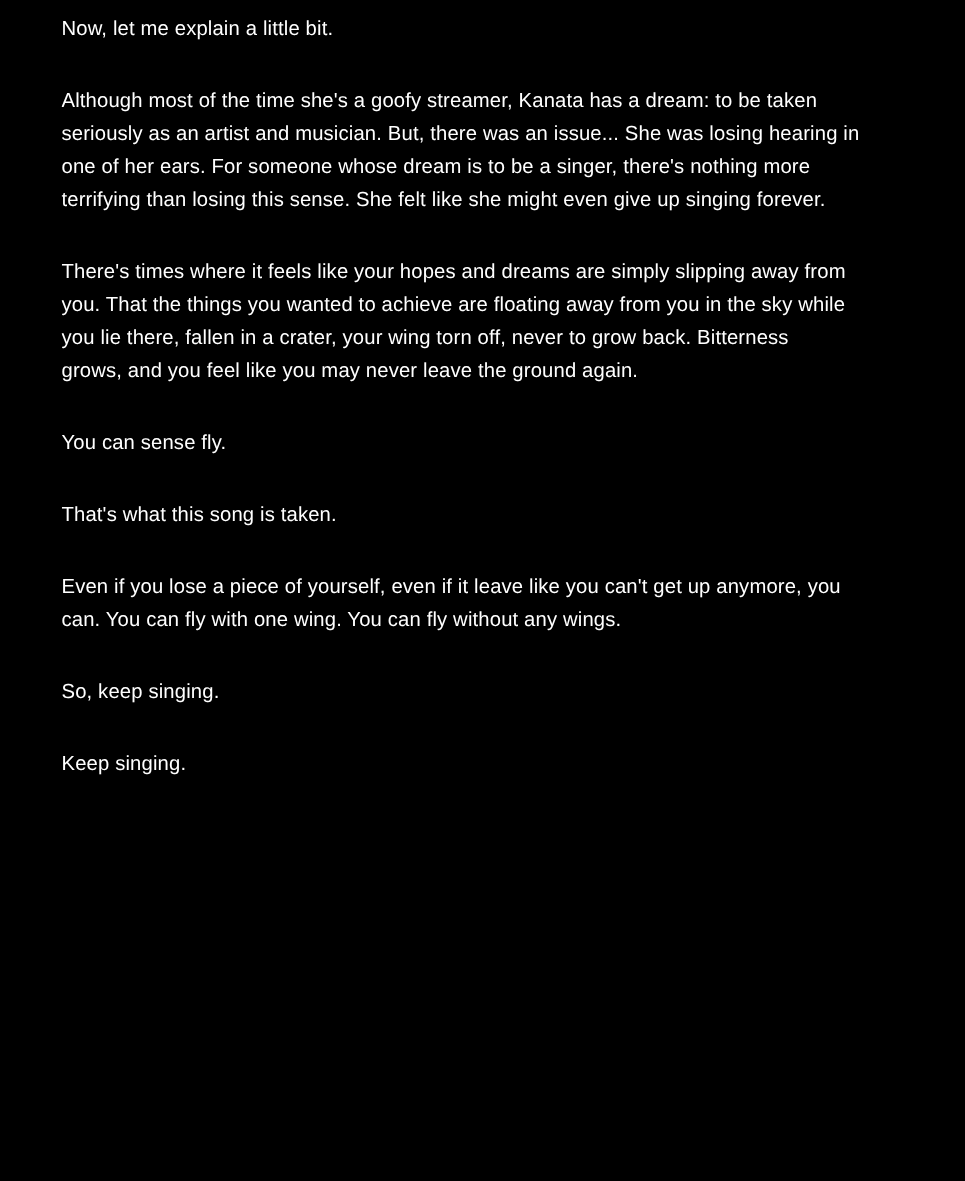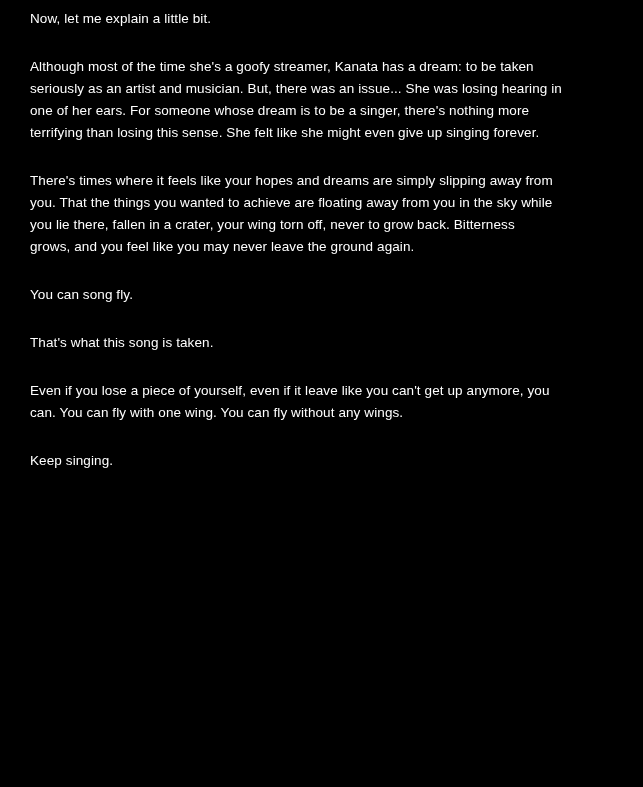--- a/index.html
+++ b/index.html
@@ -10,21 +10,21 @@
   body {
     width: 643px;
     height: 787px;
     overflow: hidden;
     font-family: "Liberation Sans", "DejaVu Sans", sans-serif;
   }
   .article {
     box-sizing: border-box;
     width: 643px;
     height: 787px;
-    padding: 8px 10px 6px 30px;
+    padding: 8px 10px 6px 41px;
     overflow: hidden;
   }
   .article p {
     margin: 0 0 26px 0;
     color: #ffffff;
     font-size: 13.5px;
     line-height: 22px;
     letter-spacing: 0.1px;
     white-space: pre;      
     overflow: hidden;
@@ -39,18 +39,19 @@
 <div class="article">
   <p>Now, let me explain a little bit.</p>
   <p>Although most of the time she's a goofy streamer, Kanata has a dream: to be taken
 seriously as an artist and musician. But, there was an issue... She was losing hearing in
 one of her ears. For someone whose dream is to be a singer, there's nothing more
 terrifying than losing this sense. She felt like she might even give up singing forever.</p>
   <p>There's times where it feels like your hopes and dreams are simply slipping away from
 you. That the things you wanted to achieve are floating away from you in the sky while
 you lie there, fallen in a crater, your wing torn off, never to grow back. Bitterness
 grows, and you feel like you may never leave the ground again.</p>
-  <p>You can song fly.</p>
+  <p>You can sense fly.</p>
   <p>That's what this song is taken.</p>
   <p>Even if you lose a piece of yourself, even if it leave like you can't get up anymore, you
 can. You can fly with one wing. You can fly without any wings.</p>
+  <p>So, keep singing.</p>
   <p>Keep singing.</p>
 </div>
 
 </body></html>

